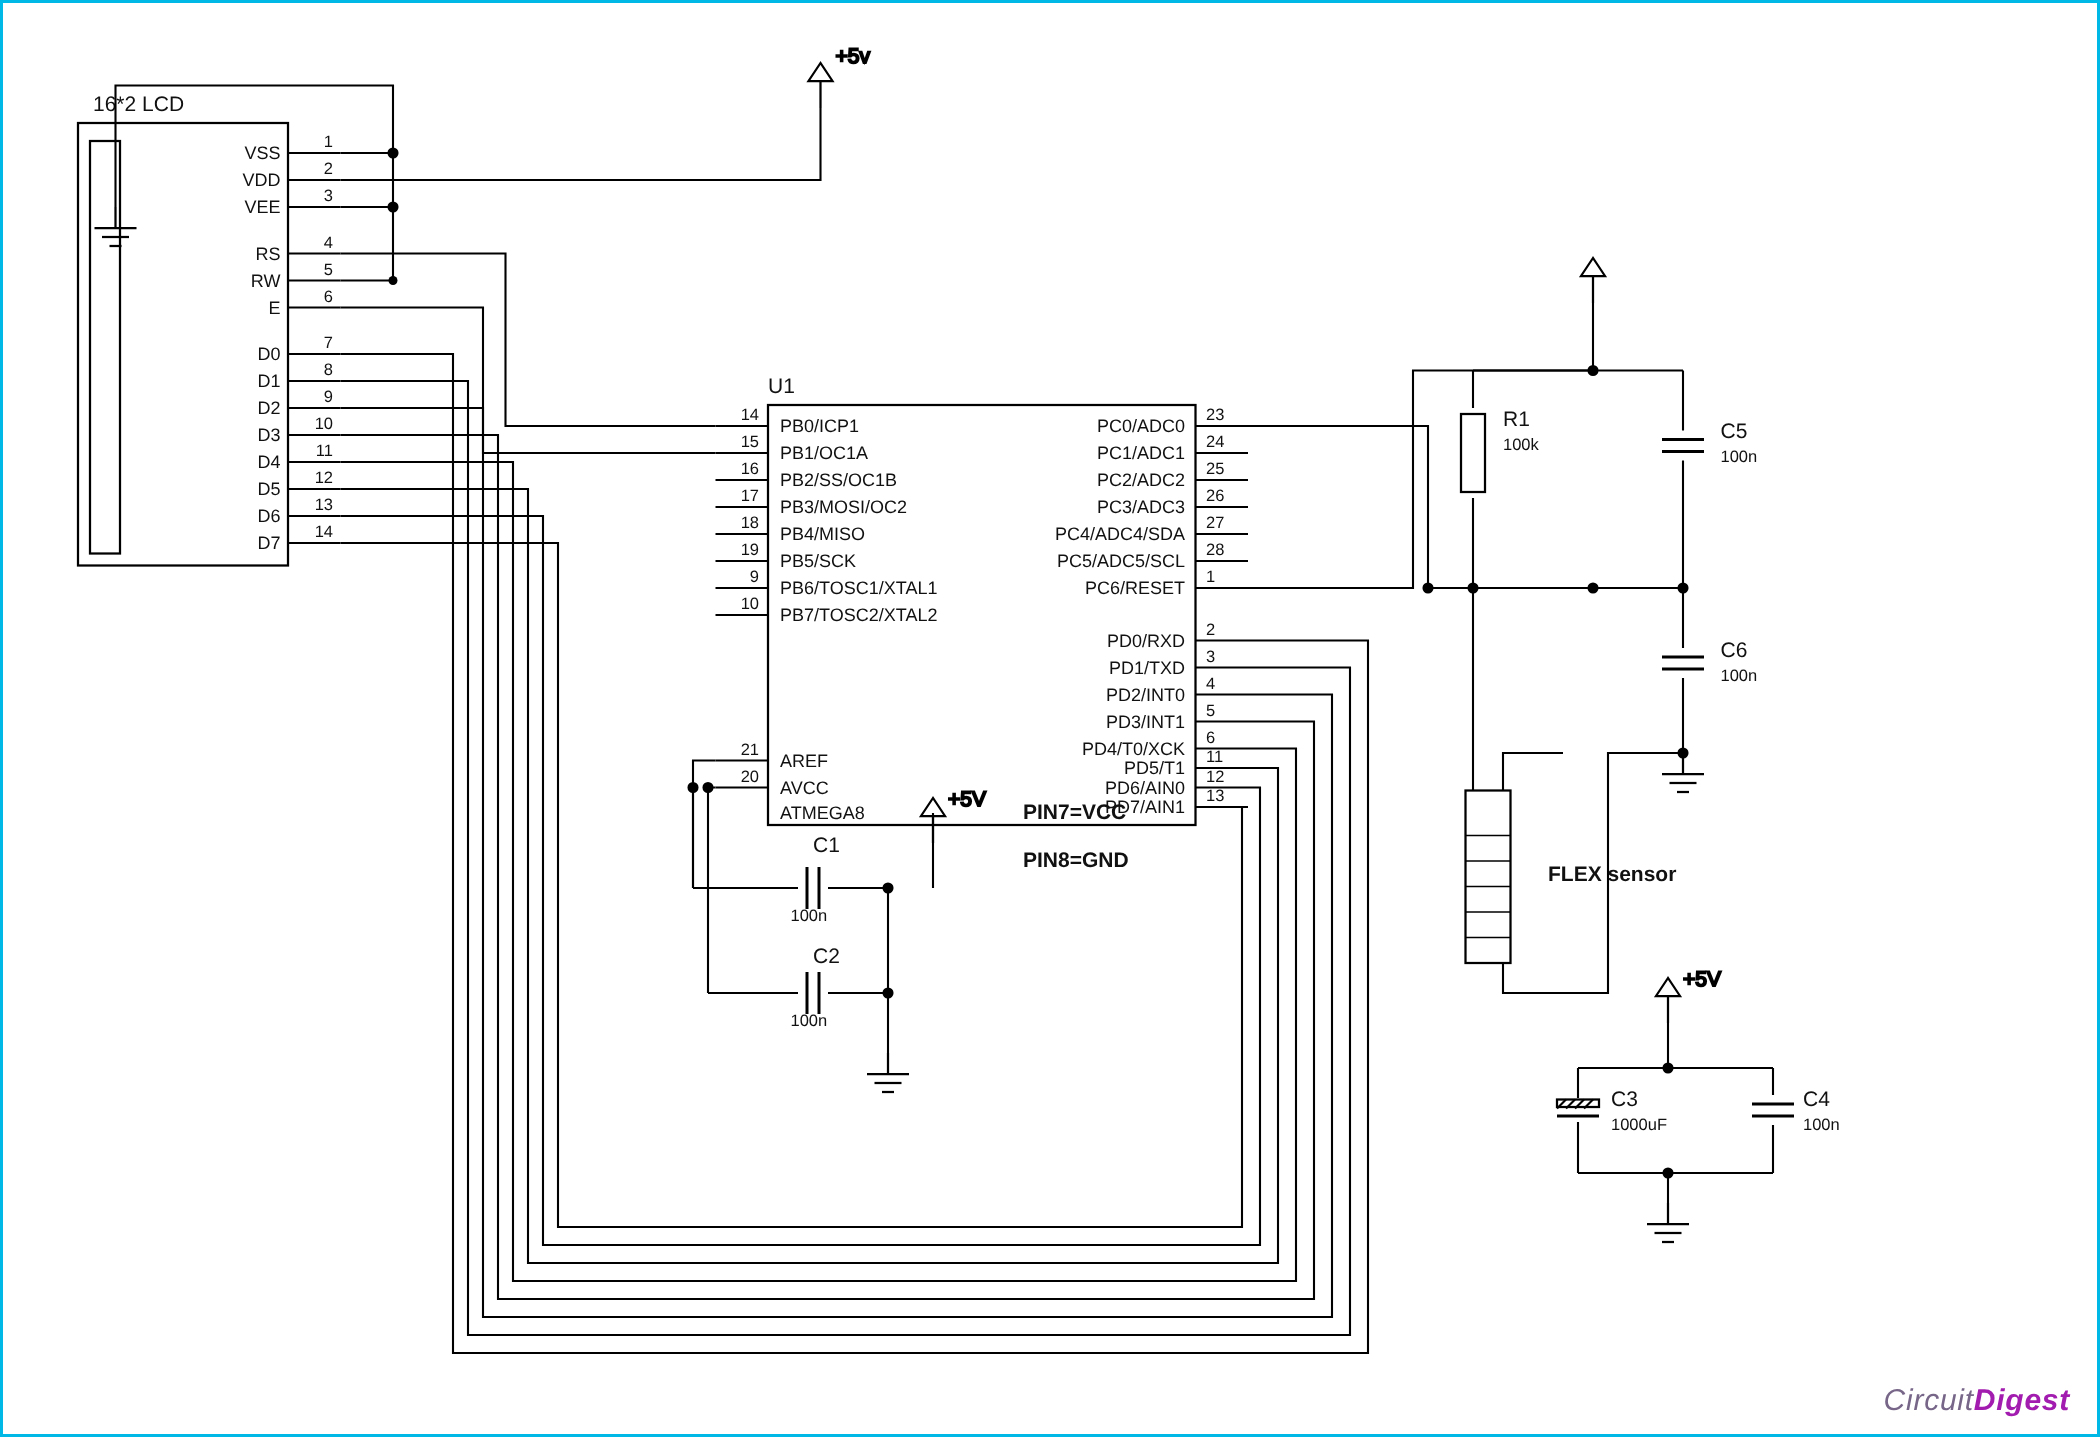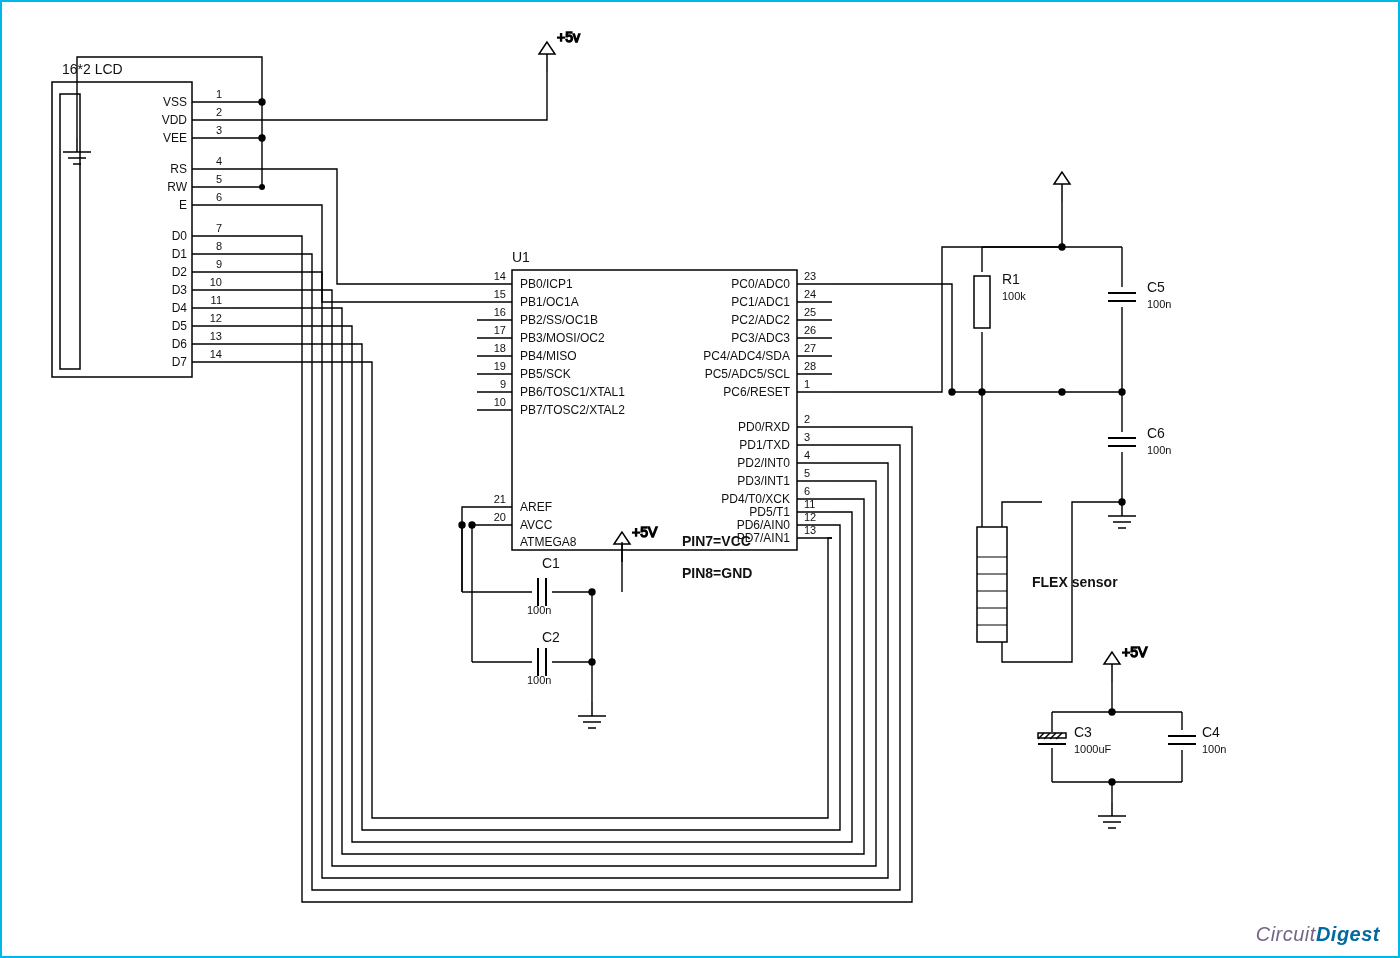--- a/index.html
+++ b/index.html
@@ -5,21 +5,21 @@
   html,body{margin:0;padding:0;background:#fff;font-family:Arial,Helvetica,sans-serif;}
   .frame{position:relative;width:1400px;height:958px;border:2px solid #00b8e6;box-sizing:border-box;}
   svg{position:absolute;top:0;left:0;}
   text{font-family:Arial,Helvetica,sans-serif;fill:#111;}
   .pin{font-size:12px;}
   .pinnum{font-size:11px;}
   .lbl{font-size:14px;}
   .lbl-b{font-size:14px;font-weight:bold;}
   .sm{font-size:11px;}
   .logo{position:absolute;right:18px;bottom:10px;font-size:20px;color:#768;letter-spacing:0.5px;font-style:italic;}
-  .logo b{color:#0369a1;font-weight:600;}
+  .logo b{color:#a21caf;font-weight:600;}
 </style>
 </head>
 <body>
 
 <div class="frame">
 <svg width="1396" height="954" viewBox="0 0 1396 954">
   <defs>
     <g id="gnd">
       <line x1="0" y1="0" x2="0" y2="14" stroke="#000" stroke-width="1.5"></line>
       <line x1="-14" y1="14" x2="14" y2="14" stroke="#000" stroke-width="1.5"></line>

